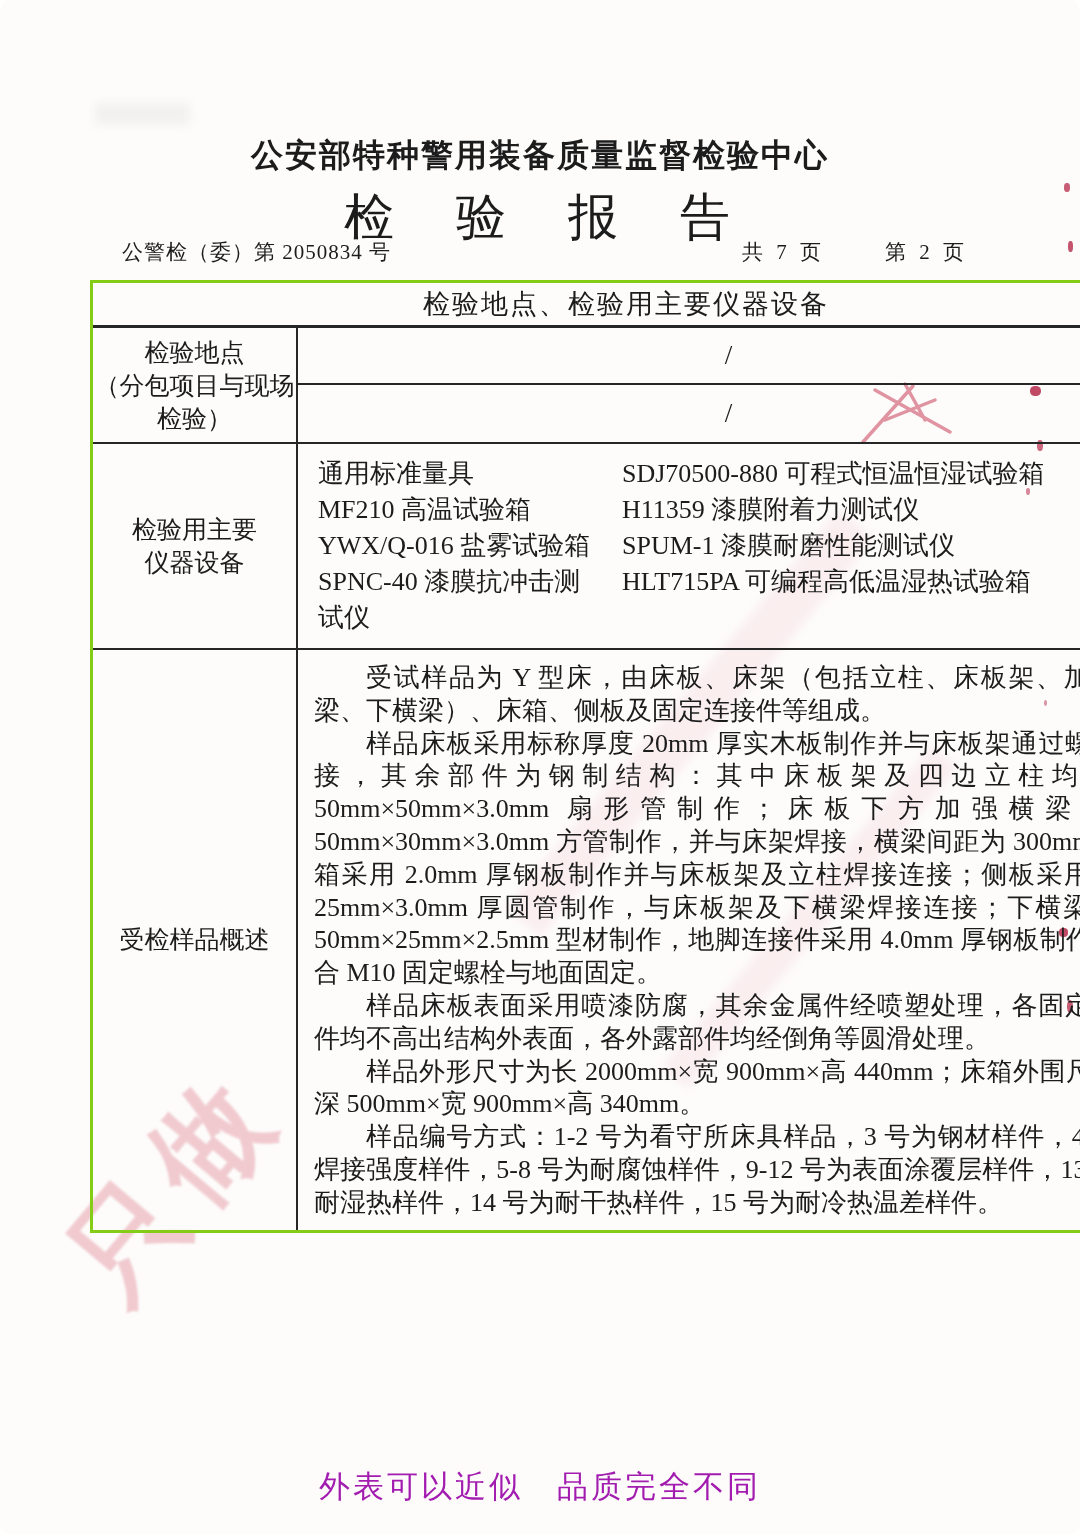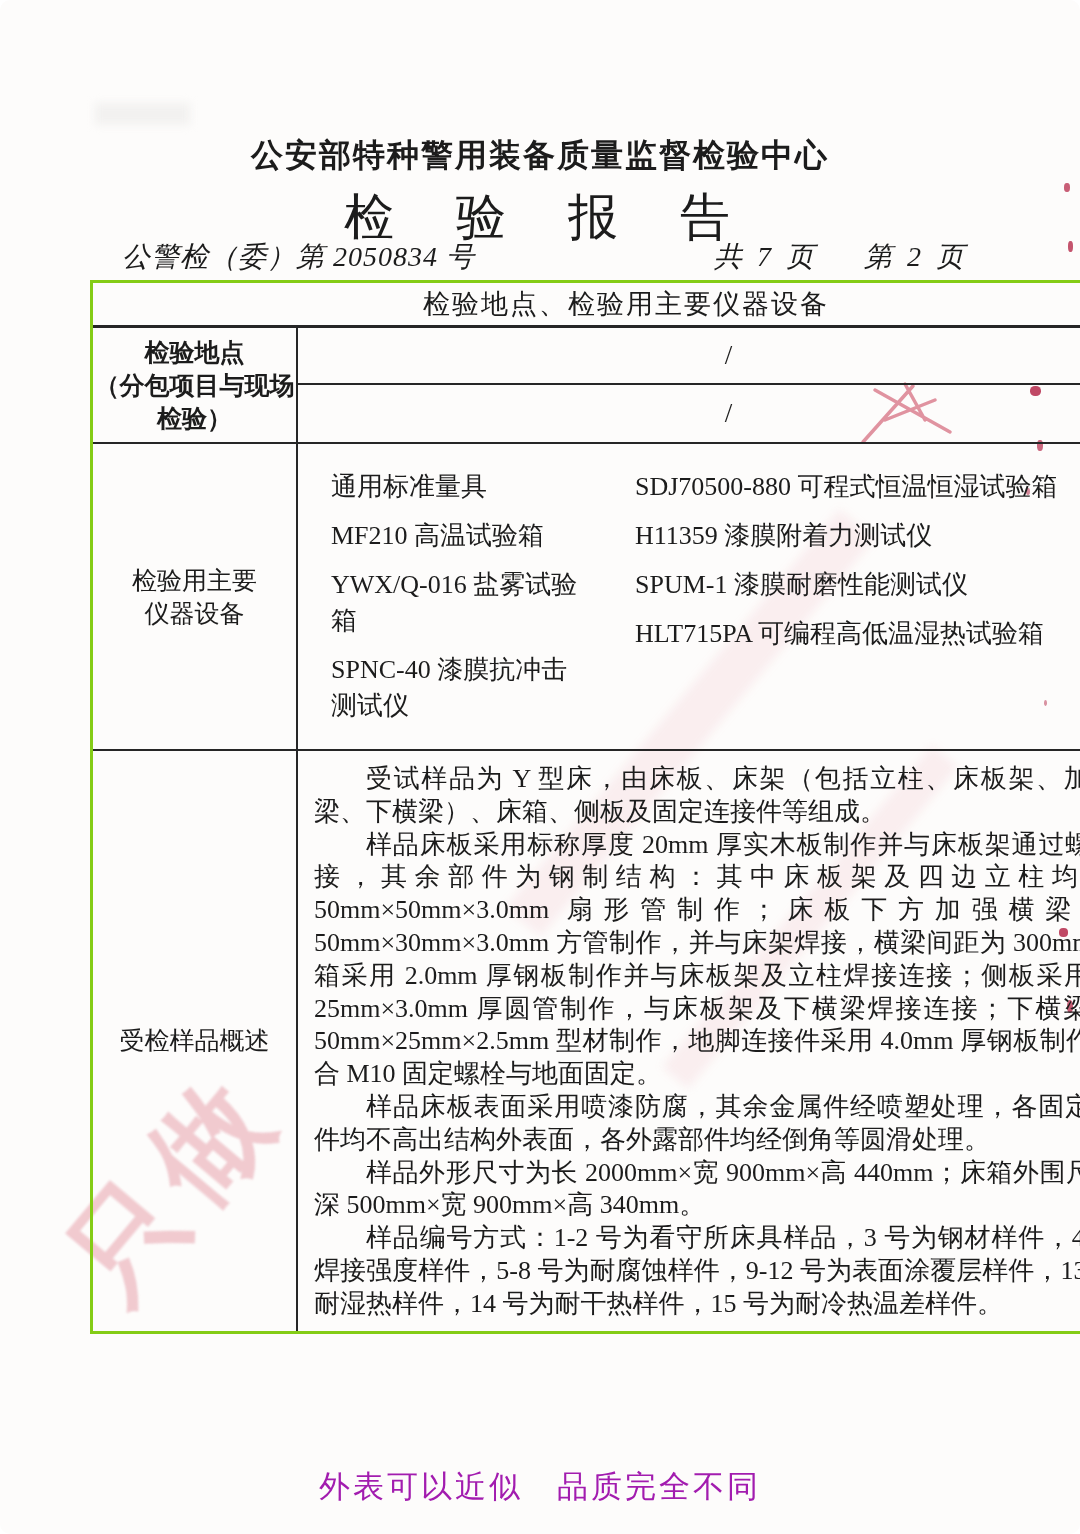--- a/index.html
+++ b/index.html
@@ -17,23 +17,23 @@
 
   
   .org-name{
     position:absolute;top:134px;left:0;width:100%;
     text-align:center;font-size:32px;font-weight:bold;letter-spacing:2px;
   }
   .report-title{
     position:absolute;top:184px;left:0;width:100%;
     text-align:center;font-size:50px;font-weight:normal;letter-spacing:6px;
   }
-  .meta-row{position:absolute;top:238px;left:0;width:100%;height:36px;font-size:28px;font-style:italic;}
+  .meta-row{position:absolute;top:238px;left:0;width:100%;height:36px;font-size:21px;}
   .report-no{position:absolute;left:122px;top:0;letter-spacing:1px;}
-  .page-info{position:absolute;right:112px;top:0;display:flex;gap:46px;letter-spacing:4px;}
+  .page-info{position:absolute;right:112px;top:0;display:flex;gap:60px;letter-spacing:4px;}
 
   
   .report-table{
     position:absolute;left:90px;top:280px;width:1072px;
     border:3px solid #84cc16;
     background:transparent;
     box-sizing:border-box;
   }
   .t-title{
     height:42px;line-height:42px;text-align:center;
@@ -42,37 +42,37 @@
   }
   .t-grid{display:grid;grid-template-columns:205px 1fr;}
   .label-cell{
     border-right:2px solid #262626;
     display:flex;flex-direction:column;justify-content:center;align-items:center;
     font-size:25px;line-height:33px;text-align:center;
     box-sizing:border-box;
   }
   
   .t-location{border-bottom:2px solid #262626;}
-  .t-location .label-cell{grid-row:1 / span 2;font-weight:bold;}
+  .t-location .label-cell{grid-row:1 / span 2;}
   .loc-val{
     height:57px;display:flex;align-items:center;justify-content:center;
     font-size:27px;box-sizing:border-box;
   }
   .loc-val.first{border-bottom:2px solid #262626;}
   
   .t-instruments{border-bottom:2px solid #262626;}
   .ins-content{
     padding:12px 6px 12px 20px;
     display:flex;gap:16px;
     font-size:26px;line-height:36px;
     box-sizing:border-box;
   }
   .ins-col.left{width:288px;flex:none;}
   .ins-col.right{flex:1;}
-  .ins-item{margin:13px;}
+  .ins-item{margin:0;}
   
   .ov-content{
     padding:12px 14px 10px 16px;
     font-size:26px;line-height:32.8px;
     text-align:justify;
     box-sizing:border-box;
   }
   .ov-content p{margin:0;text-indent:2em;}
 
   

